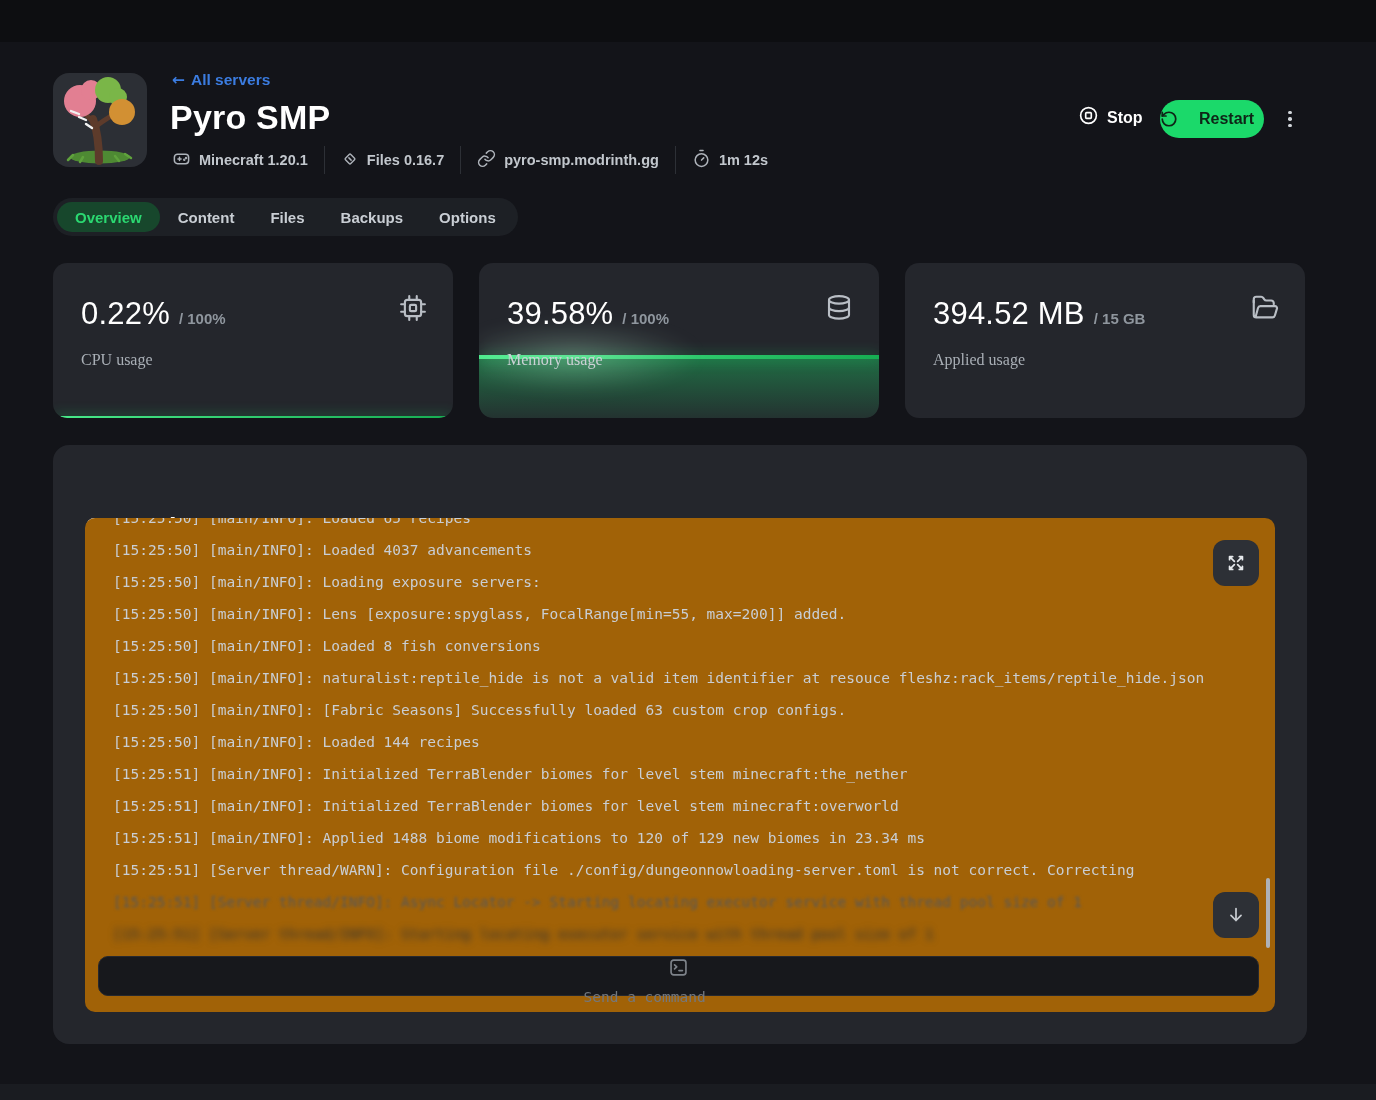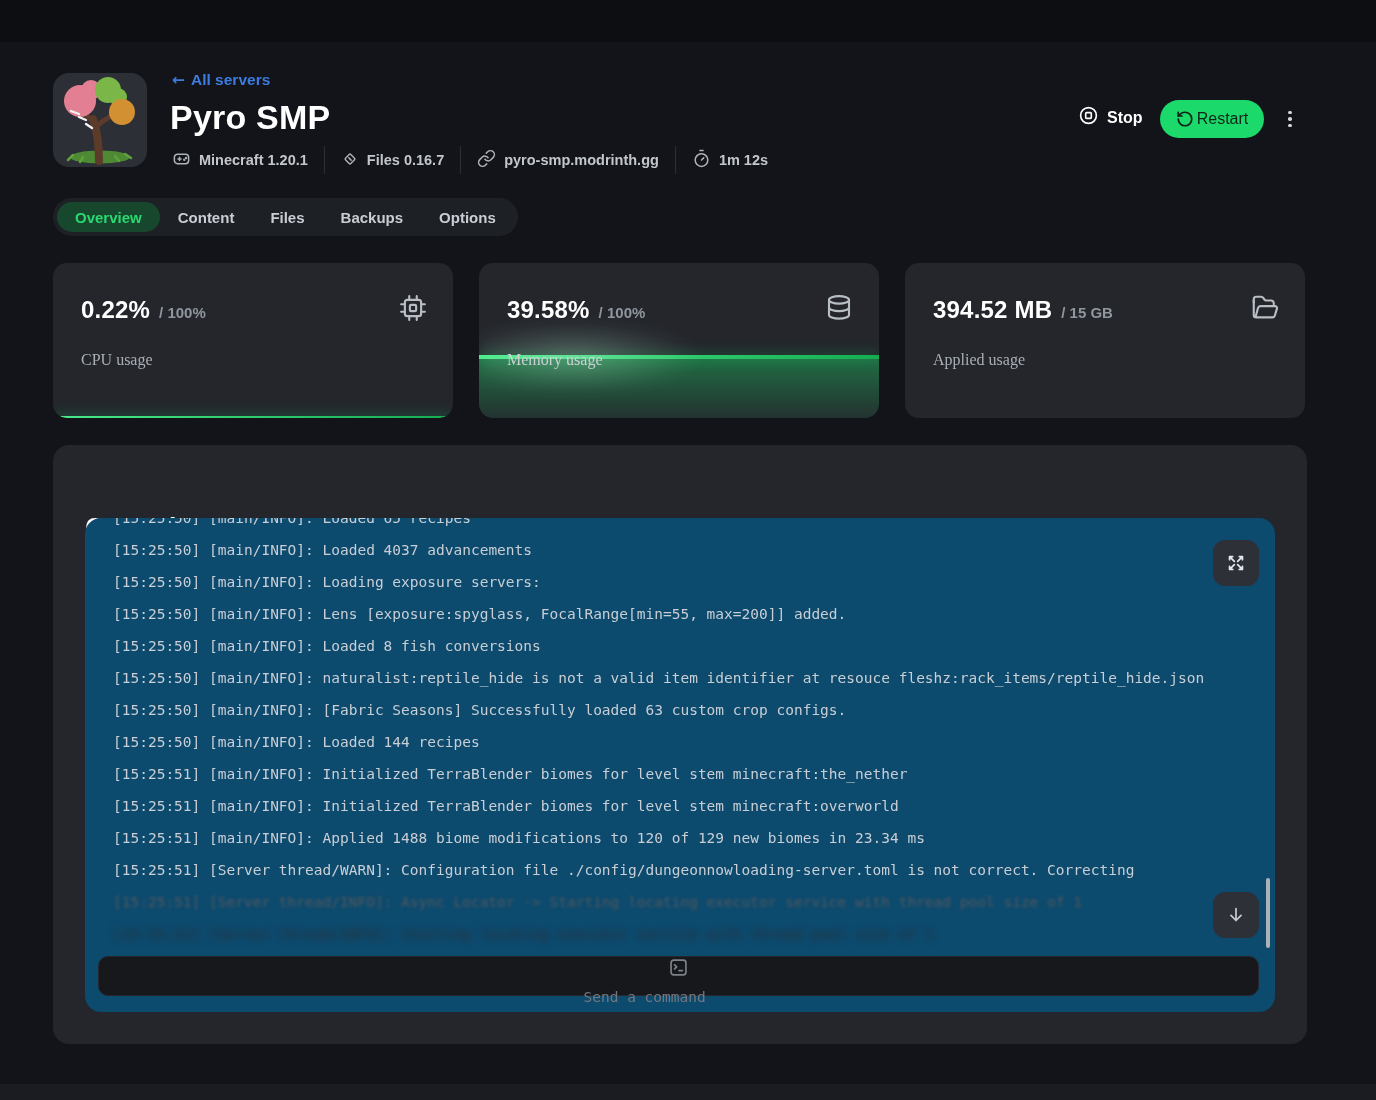--- a/index.html
+++ b/index.html
@@ -18,39 +18,39 @@
                 letter-spacing:.2px; color:#fff; }
   .meta-row { position:absolute; left:172px; top:146px; display:flex; align-items:center; height:28px; }
   .meta-item { display:flex; align-items:center; gap:8px; color:#c2c7cd; font-size:14.5px; font-weight:700;justify-content:flex-end; }
   .meta-item svg { color:#aeb3ba; }
   .meta-divider { width:1px; height:28px; background:#2d3036; margin:0 16px; }
 
   .stop-btn { position:absolute; left:1078px; top:105px; display:flex; align-items:center; gap:8px;
               color:#fff; font-size:16px; font-weight:700; cursor:pointer; background:none; border:none; }
   .restart-btn { position:absolute; left:1160px; top:100px; width:104px; height:38px;
                  background:var(--accent,#1bd96a); border:none; border-radius:19px; cursor:pointer;
-                 display:flex; align-items:center; justify-content:center; gap:3px;
-                 color:#0e2517; font-size:16px; font-weight:400; }
+                 display:flex; align-items:center; justify-content:flex-start; gap:21px;
+                 color:#0e2517; font-size:16px; font-weight:700; }
   .kebab { position:absolute; left:1282px; top:106px; width:16px; height:26px; cursor:pointer;
            display:flex; flex-direction:column; align-items:center; justify-content:center; gap:3px; }
   .kebab i { width:3.5px; height:3.5px; border-radius:50%; background:#d2d6db; }
 
   
   .tabs { position:absolute; left:53px; top:198px; height:38px; background:#1d2025;
           border-radius:19px; display:inline-flex; align-items:center; padding:4px; }
   .tab { height:30px; padding:0 18px; display:flex; align-items:center; border-radius:15px;
          color:#c9ced4; font-size:15px; font-weight:700; cursor:pointer; }
   .tab.active { background:#17472c; color:#2bd871; }
 
   
   .card { position:absolute; top:263px; width:400px; height:155px; border-radius:14px;
           background:#24262c; overflow:hidden; }
   .card.cpu { left:53px; } .card.mem { left:479px; } .card.sto { left:905px; }
   .card .value-row { position:absolute; left:28px; top:33px; display:flex; align-items:baseline; gap:9px; z-index:2; }
-  .card .value { font-size:24px; font-weight:700; color:#fff; letter-spacing:.2px; }
+  .card .value { font-size:31px; font-weight:400; color:#fff; letter-spacing:.2px; }
   .card .max   { font-size:15px; font-weight:600; color:#8f969e; }
   .card .label { position:absolute; left:28px; top:88px; font-size:16px; color:#a9afb6; z-index:2;font-family:Liberation Serif, serif; }
   .card .card-icon { position:absolute; right:25px; top:30px; color:#b9bec5; z-index:2; }
 
   .graph { position:absolute; inset:0; border-radius:inherit; overflow:hidden; z-index:1; }
   .graph-fill { position:absolute; left:0; right:0; bottom:0; height:var(--pct,0%);
                 background:linear-gradient(180deg, rgba(27,217,106,.40), rgba(27,217,106,.07)); }
   .graph-line { position:absolute; left:0; right:0; bottom:var(--pct,0%); height:4px; margin-bottom:-2px;
                 background:linear-gradient(90deg,#49ea8a,#16ad52);
                 box-shadow:0 0 14px rgba(27,217,106,.45); }
@@ -59,21 +59,21 @@
                 filter:blur(8px); }
 
   
   .console-card { position:absolute; left:53px; top:445px; width:1254px; height:599px;
                   border-radius:16px; background:#24262c; }
   .console-head { position:absolute; left:32px; top:28px; display:flex; align-items:center; gap:28px;margin-top:40px; }
   .console-title { font-size:27px; font-weight:800; color:#fff; }
   .status-dot { width:14px; height:14px; border-radius:50%; background:#1bd96a; }
 
   .terminal { position:absolute; left:32px; top:73px; width:1190px; height:494px;
-              background:#0c4a6e; border-radius:16px; overflow:hidden; }
+              background:#a16207; border-radius:10px; overflow:hidden; }
   .log-area { position:absolute; left:0; top:0; right:0; height:438px; overflow:hidden; padding-left:28px; }
   .log-line { font-family:"DejaVu Sans Mono", monospace; font-size:14.5px; line-height:32px;
               color:#c9ced4; white-space:nowrap; }
   .log-line.cut { margin-top:-16px; }
   .log-line.fade1 { color:#55585c; filter:blur(1.6px); }
   .log-line.fade2 { color:#2c2f33; filter:blur(3.5px); }
 
   .term-btn { position:absolute; width:46px; height:46px; border-radius:12px; background:#2d3036;
               border:none; cursor:pointer; display:flex; align-items:center; justify-content:center; color:#e6e9ec; }
   .expand-btn { top:22px; right:16px; }

